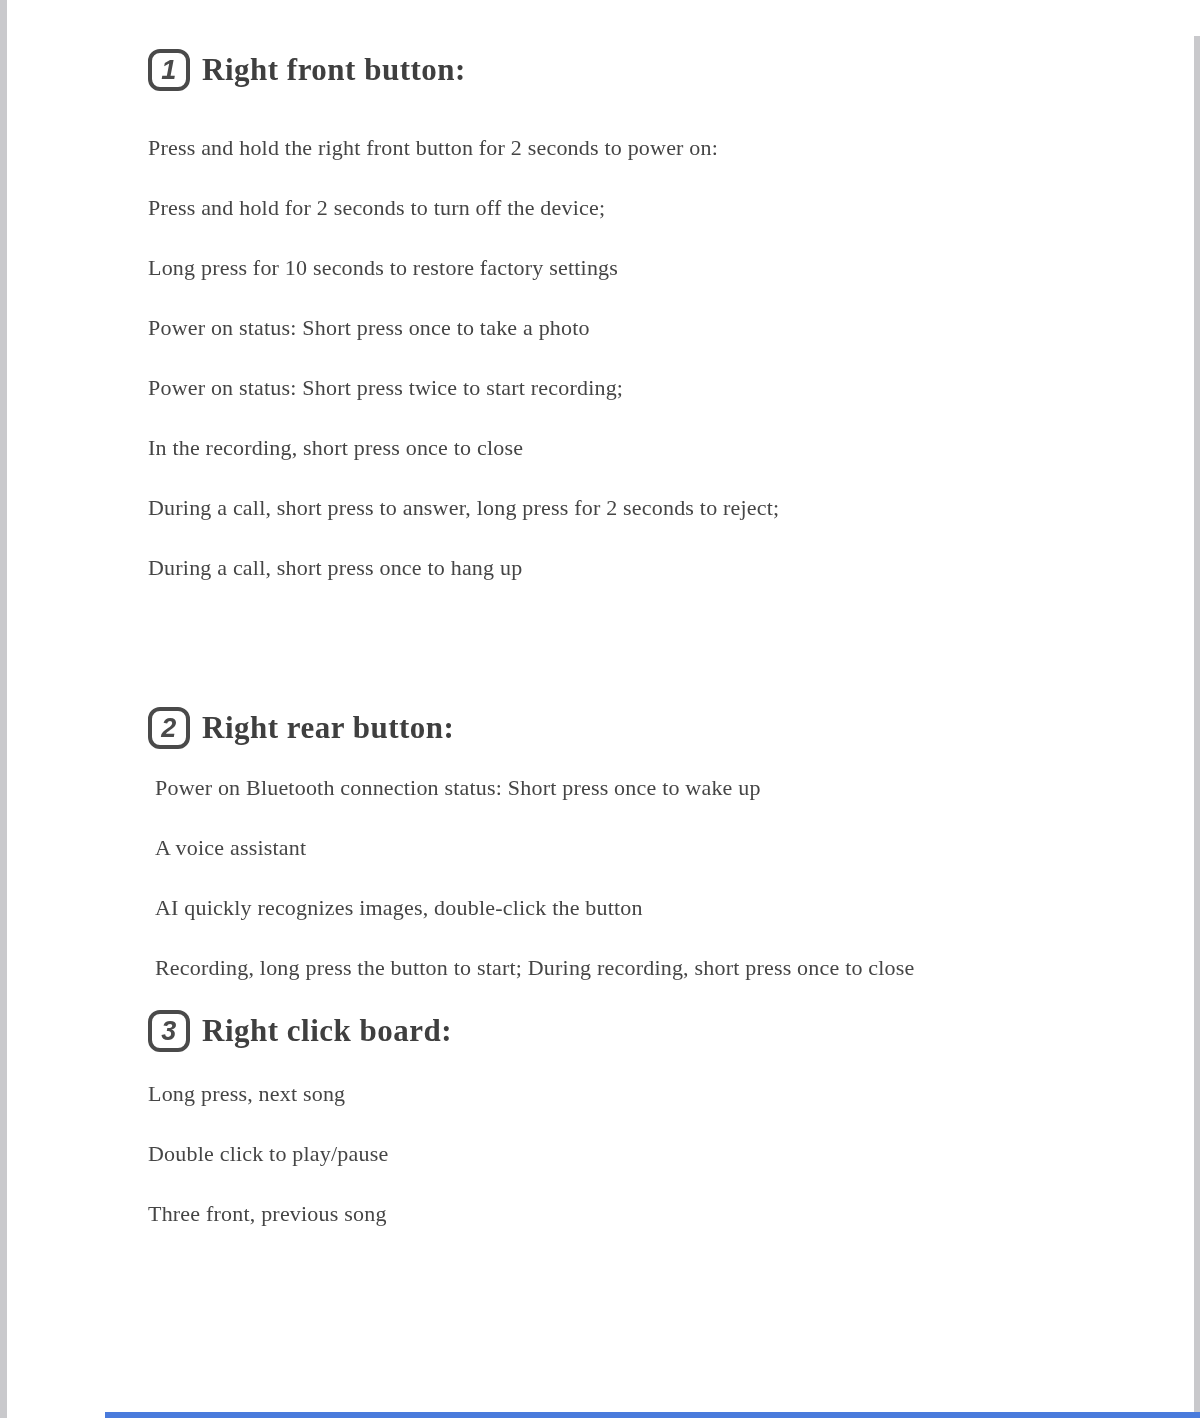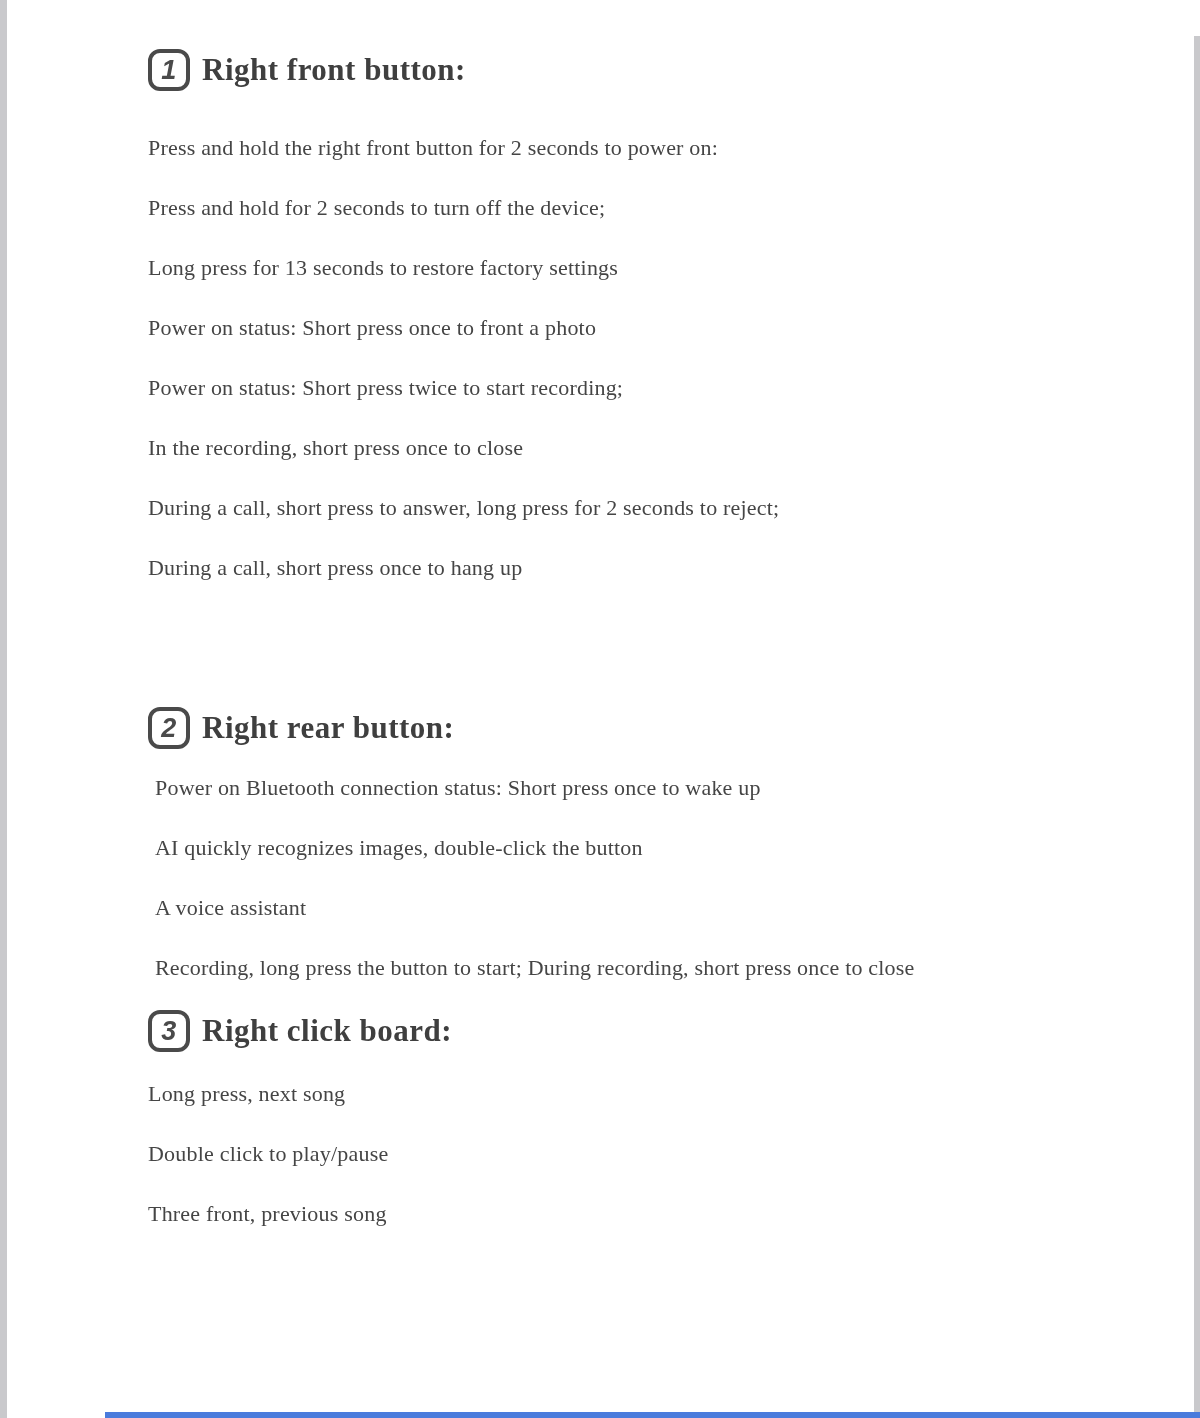--- a/index.html
+++ b/index.html
@@ -77,40 +77,40 @@
   <div class="content">
 
     <section>
       <h2 class="sec-heading">
         <span class="badge">1</span>
         <span>Right front button:</span>
       </h2>
       <div class="sec1-lines">
         <p class="line">Press and hold the right front button for 2 seconds to power on:</p>
         <p class="line">Press and hold for 2 seconds to turn off the device;</p>
-        <p class="line">Long press for 13 seconds to restore factory settings</p>
-        <p class="line">Power on status: Short press once to front a photo</p>
+        <p class="line">Long press for 10 seconds to restore factory settings</p>
+        <p class="line">Power on status: Short press once to take a photo</p>
         <p class="line">Power on status: Short press twice to start recording;</p>
         <p class="line">In the recording, short press once to close</p>
         <p class="line">During a call, short press to answer, long press for 2 seconds to reject;</p>
         <p class="line">During a call, short press once to hang up</p>
       </div>
     </section>
 
     <div class="gap-after-sec1"></div>
 
     <section class="sec2">
       <h2 class="sec-heading">
         <span class="badge">2</span>
         <span>Right rear button:</span>
       </h2>
       <div>
         <p class="line">Power on Bluetooth connection status: Short press once to wake up</p>
+        <p class="line">A voice assistant</p>
         <p class="line">AI quickly recognizes images, double-click the button</p>
-        <p class="line">A voice assistant</p>
         <p class="line wrap2">Recording, long press the button to start; During recording, short press once to close</p>
       </div>
     </section>
 
     <section>
       <h2 class="sec-heading sec3-heading">
         <span class="badge">3</span>
         <span>Right click board:</span>
       </h2>
       <div class="sec3-lines">

